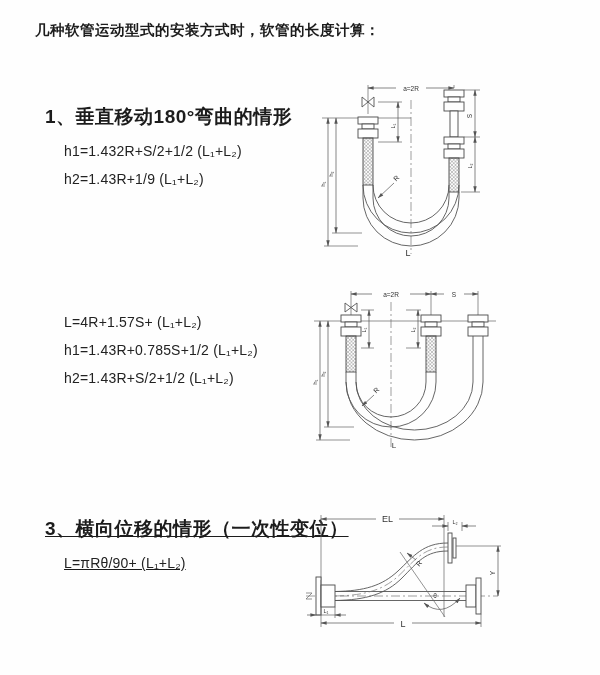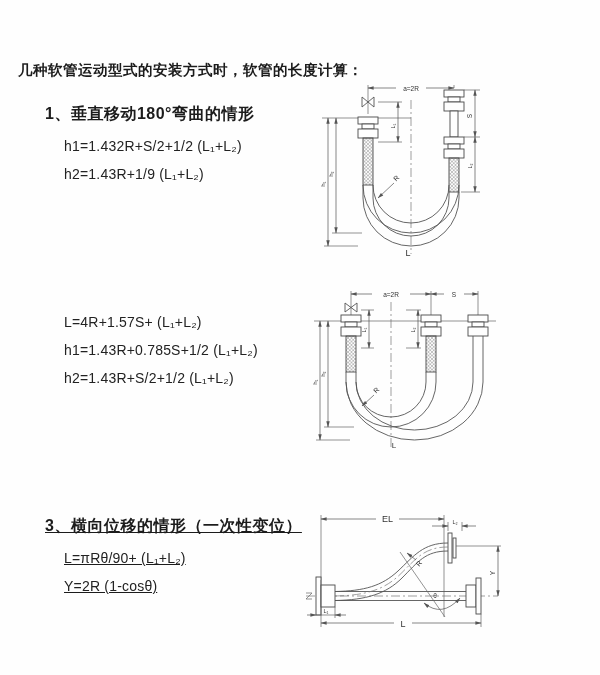--- a/index.html
+++ b/index.html
@@ -1,24 +1,24 @@
 <!DOCTYPE html>
 <html><head>
 <meta charset="utf-8">
 <style>
   html,body{margin:0;padding:0;}
   .page{
     position:relative;width:600px;height:675px;background:#fefefe;overflow:hidden;
     font-family:"Liberation Sans","DejaVu Sans",sans-serif;color:#1c1c1c;
   }
   .doc-title{
-    position:absolute;left:18px;top:21px;font-size:14.5px;font-weight:bold;letter-spacing:0.5px;margin-top:40px;
+    position:absolute;left:35px;top:21px;font-size:14.5px;font-weight:bold;letter-spacing:0.5px;
   }
   .section{position:absolute;left:45px;}
-  .sec-heading{font-size:16px;font-weight:bold;letter-spacing:0.5px;text-align:right;}
+  .sec-heading{font-size:19px;font-weight:bold;letter-spacing:0.5px;text-align:right;}
   .formulas{margin-top:7px;padding-left:19px;}
   .formula{font-size:14px;line-height:28px;letter-spacing:0.2px;color:#222;}
   #sec1{top:104px;}
   #sec2{top:301px;}
   #sec3{top:516px;text-decoration:underline;}
   svg{position:absolute;}
   #dia1{left:312px;top:74px;}
   #dia2{left:306px;top:282px;}
   #dia3{left:302px;top:506px;}
   svg .ln{stroke:#555;stroke-width:0.9;fill:none;}
@@ -54,21 +54,20 @@
       <div class="formula">L=4R+1.57S+ (L₁+L₂)</div>
       <div class="formula">h1=1.43R+0.785S+1/2 (L₁+L₂)</div>
       <div class="formula">h2=1.43R+S/2+1/2 (L₁+L₂)</div>
     </div>
   </div>
 
   <div class="section" id="sec3">
     <div class="sec-heading">3、横向位移的情形（一次性变位）</div>
     <div class="formulas">
       <div class="formula">L=πRθ/90+ (L₁+L₂)</div>
-      <div class="formula">Y=2R (1-cosθ)</div>
     </div>
   </div>
 
   <svg id="dia1" width="182" height="186" viewBox="0 0 182 186">
     <defs>
       <marker id="ar1" viewBox="0 0 10 8" refX="9.2" refY="4" markerWidth="9" markerHeight="7" orient="auto-start-reverse">
         <path d="M0,1.2 L10,4 L0,6.8 Z" fill="#555"></path>
       </marker>
       <pattern id="braid1" width="3.5" height="3.5" patternUnits="userSpaceOnUse">
         <path d="M0,3.5 L3.5,0 M0,0 L3.5,3.5" stroke="#8a8a8a" stroke-width="0.5"></path>

